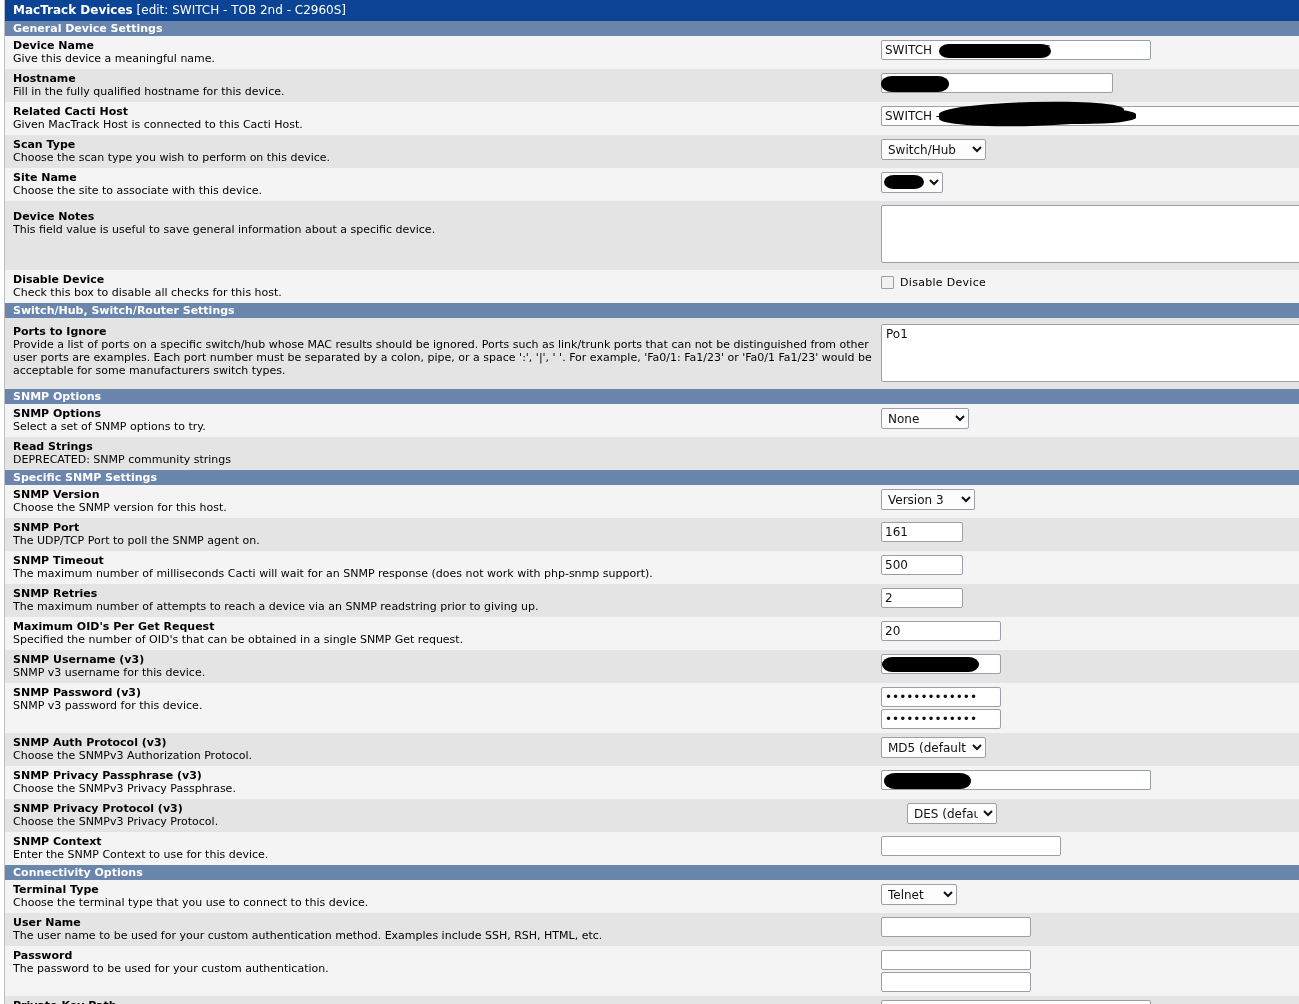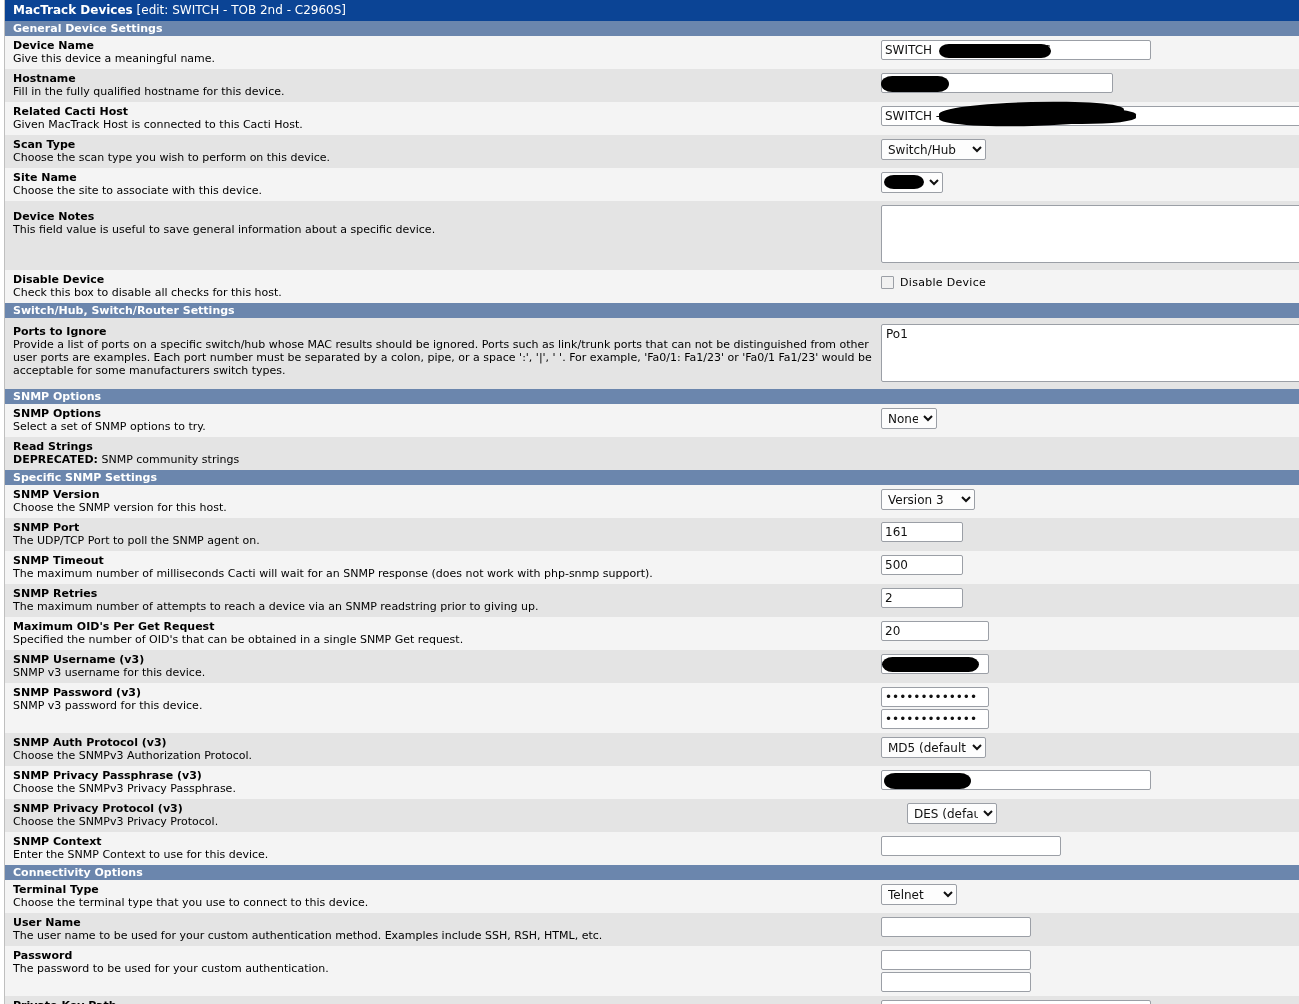--- a/index.html
+++ b/index.html
@@ -86,41 +86,41 @@
     display:block;
     color:#000;
   }
   .fdesc{
     font-weight:normal;
     font-size:11px;
     line-height:13px;
     display:block;
     color:#000;
   }
-  .fdesc .dep{font-weight:bold;}
+  .fdesc .dep{font-weight:normal;}
 
   
   input.txt{
     font-family:"DejaVu Sans","Liberation Sans",sans-serif;
     font-size:12px;
     color:#111;
     height:20px;
     line-height:20px;
     padding:1px 3px;
     border:1px solid #9b9fa6;
     border-radius:2px;
     background:#ffffff;
     box-sizing:border-box;
     outline:none;
   }
   .w-dev{width:270px;}
   .w-host{width:232px;}
   .w-cacti{width:430px;}
   .w-sm{width:82px;}
-  .w-md{width:108px;}
+  .w-md{width:120px;}
   .w-priv{width:270px;}
   .w-ctx{width:180px;}
   .w-conn{width:150px;}
   .w-pkey{width:270px;}
 
   textarea.ta{
     font-family:"DejaVu Sans","Liberation Sans",sans-serif;
     font-size:12px;
     color:#111;
     border:1px solid #9b9fa6;
@@ -141,21 +141,21 @@
     height:21px;
     border:1px solid #9b9fa6;
     border-radius:2px;
     background:#fdfdfd;
     box-sizing:border-box;
     padding:1px 2px;
     outline:none;
   }
   .sel-scan{width:105px;}
   .sel-site{width:62px;}
-  .sel-snmpopt{width:56px;}
+  .sel-snmpopt{width:88px;}
   .sel-ver{width:94px;}
   .sel-auth{width:105px;}
   .sel-privp{width:90px;margin-left:26px;}
   .sel-term{width:76px;}
 
   .cbwrap{display:flex;align-items:center;gap:6px;padding-top:2px;}
   input.cbx{
     width:13px;height:13px;margin:0;
     border:1px solid #9b9fa6;
     background:#f1f1f1;

